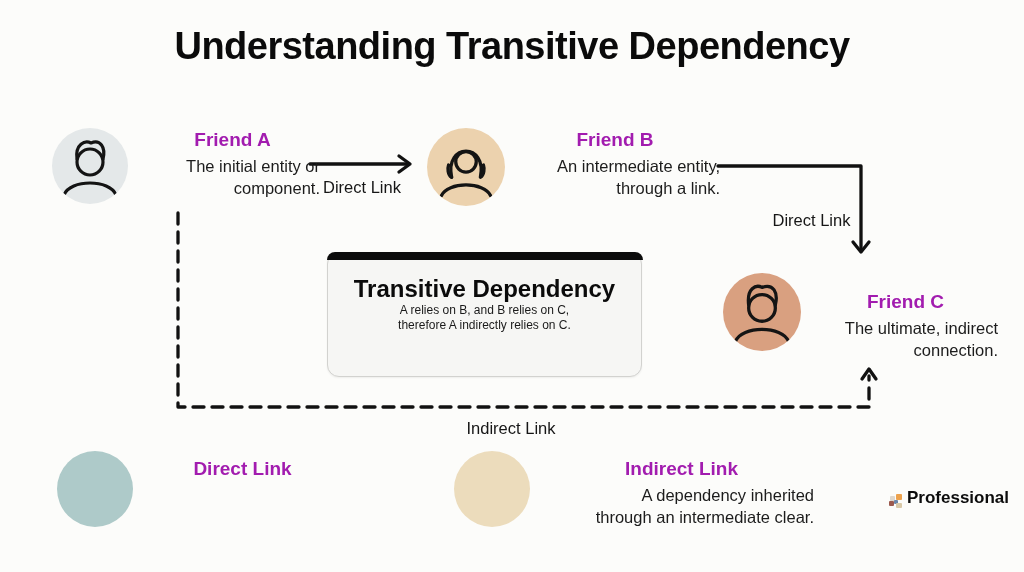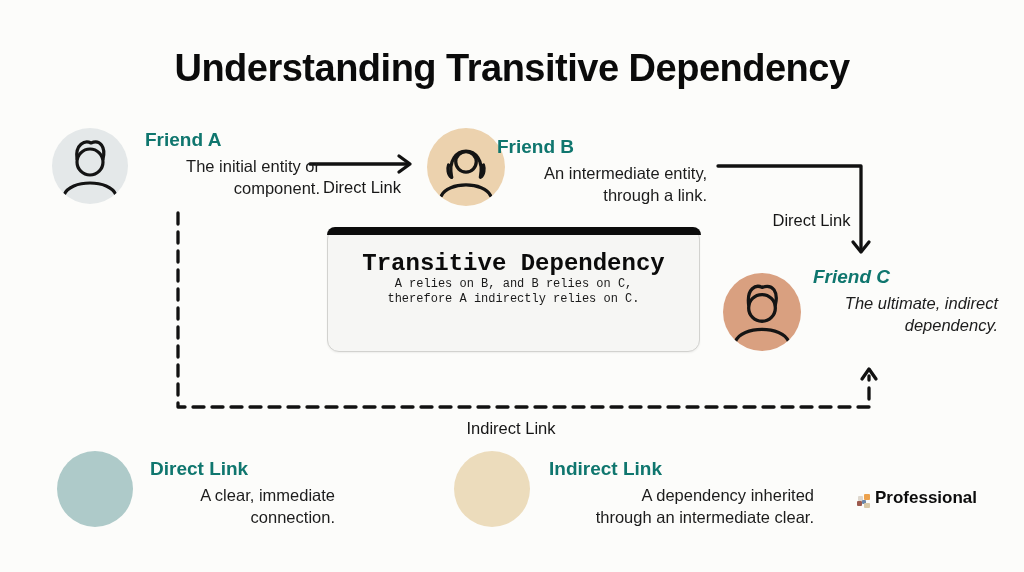--- a/index.html
+++ b/index.html
@@ -7,70 +7,69 @@
     width:1024px;height:572px;
     background:#fcfcfa;
     font-family:"Liberation Sans","DejaVu Sans",sans-serif;
     color:#101010;
     position:relative;
     overflow:hidden;
   }
   .stage{position:absolute;inset:0;width:1024px;height:572px;}
 
   .page-title{
-    position:absolute;top:47px;left:0;width:1024px;
+    position:absolute;top:25px;left:0;width:1024px;
     text-align:center;
     font-size:38px;font-weight:700;letter-spacing:-0.5px;
     color:#0b0b0b;
   }
 
   .avatar{
     position:absolute;border-radius:50%;
     display:flex;align-items:center;justify-content:center;
     overflow:hidden;
   }
   .avatar svg{display:block;}
 
   .node-text{position:absolute;}
-  .node-name{font-size:19px;font-weight:700;line-height:1.2;color:#0f766e;}
+  .node-name{font-size:19px;font-weight:700;line-height:1.2;color:#a21caf;text-align:center;}
   .node-desc{font-size:16.5px;line-height:1.32;margin-top:4px;color:#1c1c1c;white-space:pre-line;text-align:right;}
 
   .conn-label{
     position:absolute;font-size:16.5px;color:#161616;text-align:center;
   }
 
   .center-box{
-    position:absolute;left:327px;top:227px;width:373px;height:125px;
+    position:absolute;left:327px;top:252px;width:315px;height:125px;
     background:#f6f6f4;
     border:1.5px solid #d2d2cf;
     border-radius:12px;
     box-sizing:border-box;
     box-shadow:0 1px 2px rgba(0,0,0,0.06);
-    font-family:Liberation Mono, monospace;
   }
   .center-box .topbar{
     height:8px;background:#0c0c0c;border-radius:10px 10px 0 0;
     margin:-1.5px -1.5px 0 -1.5px;
   }
   .center-box .box-title{
     margin-top:15px;text-align:center;
     font-size:24px;font-weight:700;color:#0b0b0b;
   }
   .center-box .box-body{
     margin-top:0;text-align:center;
     font-size:12px;line-height:1.28;color:#1a1a1a;white-space:pre-line;
   }
 
   .legend-circle{
     position:absolute;width:76px;height:76px;border-radius:50%;
   }
   .legend-text{position:absolute;}
 
   .branding{
-    position:absolute;left:850px;top:487px;width:134px;
+    position:absolute;left:882px;top:487px;width:134px;
     text-align:center;font-size:17px;font-weight:700;color:#0c0c0c;
     line-height:1.25;
   }
   .branding .row1{display:flex;align-items:center;justify-content:center;gap:4px;}
   .brand-glyph{display:inline-block;width:14px;height:14px;position:relative;top:1px;}
 
   svg.overlay{position:absolute;left:0;top:0;pointer-events:none;}
   .stroke{stroke:#111;fill:none;stroke-width:3.3;stroke-linecap:round;stroke-linejoin:round;}
   .dashed{stroke-dasharray:11 8;}
   .icon-stroke{stroke:#141414;fill:none;stroke-width:3.2;stroke-linecap:round;stroke-linejoin:round;}
@@ -126,55 +125,53 @@
   <div class="conn-label" style="left:300px;top:178px;width:124px;">Direct Link</div>
 
   <div class="avatar" style="left: 427px; top: 128px; width: 78px; height: 78px; background-color: rgb(236, 210, 174);">
     <svg width="78" height="78" viewBox="0 0 76 76">
       <path class="icon-stroke" d="M24 48 C17 14 59 14 52 48 C56 46 56 39 55 36"></path>
       <path class="icon-stroke" d="M24 48 C20 46 20 39 21 36"></path>
       <circle class="icon-stroke" cx="38" cy="33" r="10"></circle>
       <path class="icon-stroke" d="M14 66 C20 52 56 52 62 66"></path>
     </svg>
   </div>
-  <div class="node-text" style="left:497px;top:129px;width:210px;margin-top:7px;">
+  <div class="node-text" style="left:510px;top:129px;width:210px;">
     <div class="node-name">Friend B</div>
     <div class="node-desc">An intermediate entity,
 through a link.</div>
   </div>
 
   <div class="conn-label" style="left:759px;top:211px;width:105px;">Direct Link</div>
 
   <div class="avatar" style="left: 723px; top: 273px; width: 78px; height: 78px; background-color: rgb(217, 160, 128);">
     <svg width="78" height="78" viewBox="0 0 76 76">
       <circle class="icon-stroke" cx="38" cy="34" r="13"></circle>
       <path class="icon-stroke" d="M25 31 C23 15 32 11 38 14 C49 10 54 19 51 31"></path>
       <path class="icon-stroke" d="M12 67 C18 51 58 51 64 67"></path>
     </svg>
   </div>
-  <div class="node-text" style="left:813px;top:266px;width:185px;font-style:italic;">
+  <div class="node-text" style="left:813px;top:291px;width:185px;">
     <div class="node-name">Friend C</div>
     <div class="node-desc">The ultimate, indirect
-dependency.</div>
+connection.</div>
   </div>
 
   <div class="center-box">
     <div class="topbar"></div>
     <div class="box-title">Transitive Dependency</div>
     <div class="box-body">A relies on B, and B relies on C,
 therefore A indirectly relies on C.</div>
   </div>
 
   <div class="conn-label" style="left:431px;top:419px;width:160px;">Indirect Link</div>
 
   <div class="legend-circle" style="left: 57px; top: 451px; background-color: rgb(174, 202, 201);"></div>
   <div class="legend-text" style="left:150px;top:458px;width:185px;">
     <div class="node-name">Direct Link</div>
-    <div class="node-desc">A clear, immediate
-connection.</div>
   </div>
 
   <div class="legend-circle" style="left: 454px; top: 451px; background-color: rgb(236, 220, 188);"></div>
   <div class="legend-text" style="left:549px;top:458px;width:265px;">
     <div class="node-name">Indirect Link</div>
     <div class="node-desc">A dependency inherited
 through an intermediate clear.</div>
   </div>
 
   <div class="branding">

